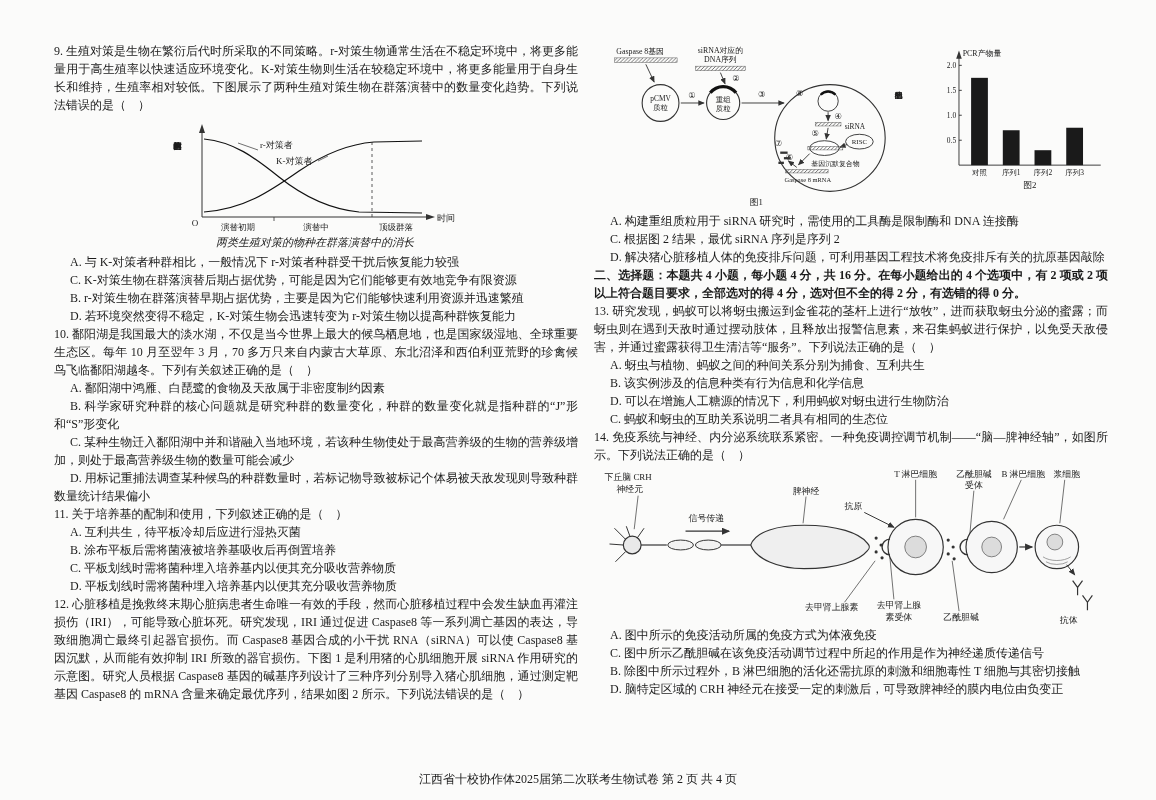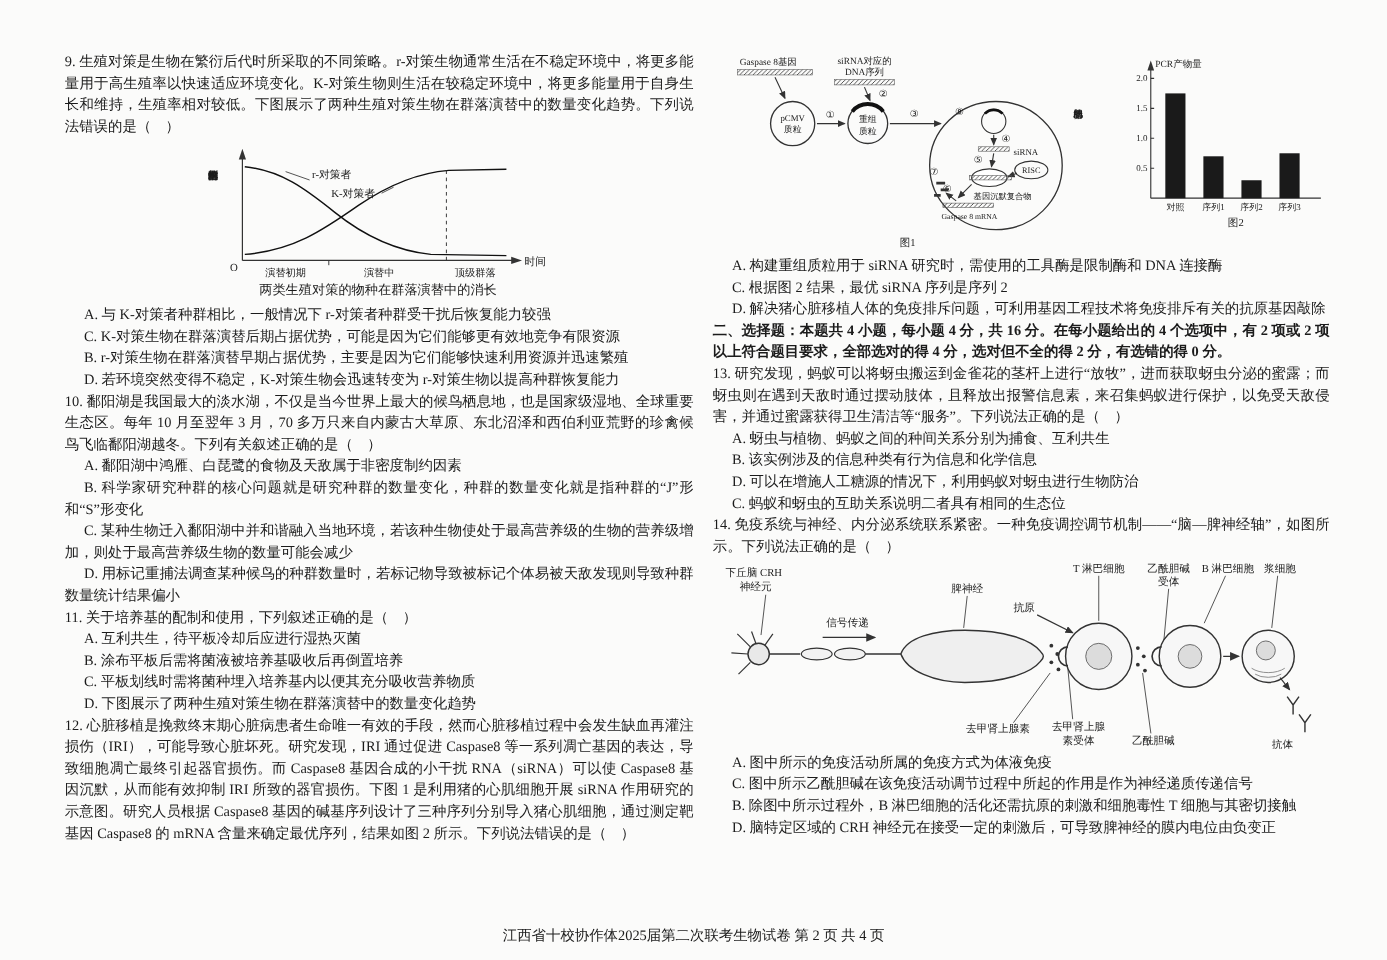--- a/index.html
+++ b/index.html
@@ -6,21 +6,21 @@
   .page{position:relative;width:1156px;height:800px;background:#fbfbfa;
         font-family:"Liberation Serif","DejaVu Serif",serif;color:#1b1b1b;
         overflow:hidden;margin:0 auto;}
   .col{position:absolute;top:42px;font-size:12px;line-height:18px;text-align:justify;}
   .col-left{left:54px;width:524px;}
   .col-right{left:594px;width:514px;}
   p{margin:0;}
   p.option{text-indent:16px;}
   p.section-header{font-weight:bold;}
   .fig-succession{margin:3px 0 3px 110px;width:302px;}
-  .fig-caption{font-size:11px;line-height:15px;text-align:center;}
+  .fig-caption{font-size:11px;line-height:15px;text-align:center;font-style:italic;}
   .figrow{display:flex;gap:18px;margin:0 0 2px 15px;}
   .fig-immune{margin:2px 0;}
   .page-footer{position:absolute;left:0;bottom:12px;width:100%;text-align:center;font-size:12px;}
   svg{display:block;}
   svg text{fill:#1b1b1b;font-family:inherit;}
 </style>
 </head>
 <body>
 
 <div class="page">
@@ -61,21 +61,21 @@
     <p class="stem">10. 鄱阳湖是我国最大的淡水湖，不仅是当今世界上最大的候鸟栖息地，也是国家级湿地、全球重要生态区。每年 10 月至翌年 3 月，70 多万只来自内蒙古大草原、东北沼泽和西伯利亚荒野的珍禽候鸟飞临鄱阳湖越冬。下列有关叙述正确的是（　）</p>
     <p class="option">A. 鄱阳湖中鸿雁、白琵鹭的食物及天敌属于非密度制约因素</p>
     <p class="option">B. 科学家研究种群的核心问题就是研究种群的数量变化，种群的数量变化就是指种群的“J”形和“S”形变化</p>
     <p class="option">C. 某种生物迁入鄱阳湖中并和谐融入当地环境，若该种生物使处于最高营养级的生物的营养级增加，则处于最高营养级生物的数量可能会减少</p>
     <p class="option">D. 用标记重捕法调查某种候鸟的种群数量时，若标记物导致被标记个体易被天敌发现则导致种群数量统计结果偏小</p>
 
     <p class="stem">11. 关于培养基的配制和使用，下列叙述正确的是（　）</p>
     <p class="option">A. 互利共生，待平板冷却后应进行湿热灭菌</p>
     <p class="option">B. 涂布平板后需将菌液被培养基吸收后再倒置培养</p>
     <p class="option">C. 平板划线时需将菌种埋入培养基内以便其充分吸收营养物质</p>
-    <p class="option">D. 下图展示了两种生殖对策生物在群落演替中的数量变化趋势</p>
+    <p class="option">D. 平板划线时需将菌种埋入培养基内以便其充分吸收营养物质</p>
 
     <p class="stem">12. 心脏移植是挽救终末期心脏病患者生命唯一有效的手段，然而心脏移植过程中会发生缺血再灌注损伤（IRI），可能导致心脏坏死。研究发现，IRI 通过促进 Caspase8 等一系列凋亡基因的表达，导致细胞凋亡最终引起器官损伤。而 Caspase8 基因合成的小干扰 RNA（siRNA）可以使 Caspase8 基因沉默，从而能有效抑制 IRI 所致的器官损伤。下图 1 是利用猪的心肌细胞开展 siRNA 作用研究的示意图。研究人员根据 Caspase8 基因的碱基序列设计了三种序列分别导入猪心肌细胞，通过测定靶基因 Caspase8 的 mRNA 含量来确定最优序列，结果如图 2 所示。下列说法错误的是（　）</p>
   </div>
 
   <div class="col col-right">
 
     <div class="figrow">
 
       <svg width="312" height="168" viewBox="0 0 330 178">
         <defs>

